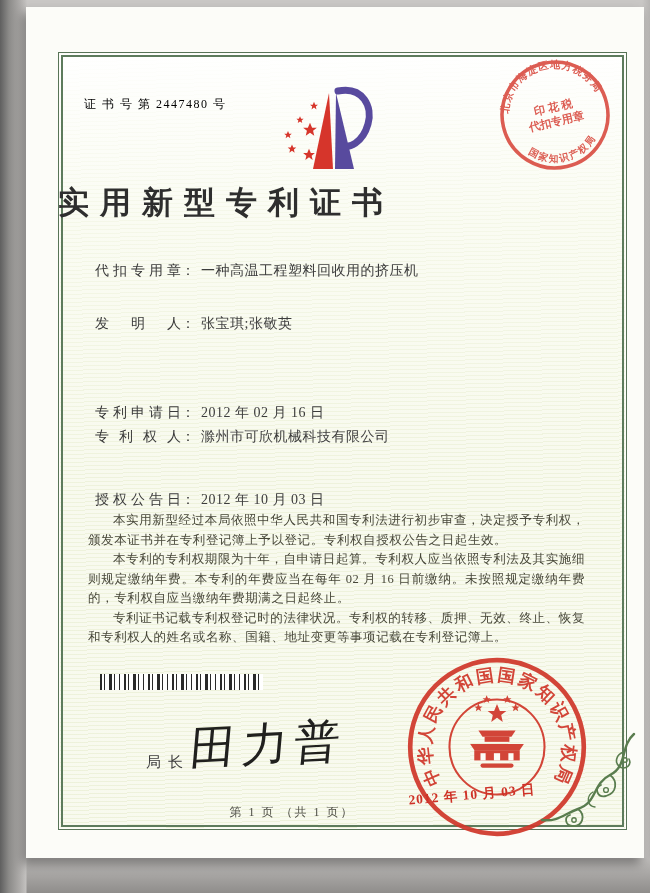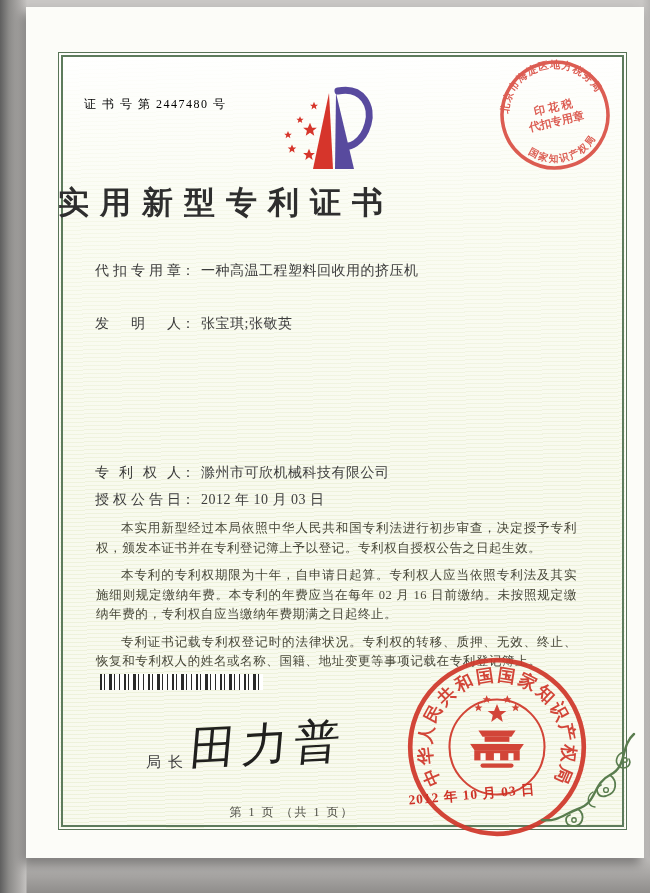--- a/index.html
+++ b/index.html
@@ -28,21 +28,21 @@
   .frame::after{content:"";position:absolute;inset:2px;border:2px solid #5d7b5c;}
   .cert-no{position:absolute;left:84px;top:96px;font-size:12px;letter-spacing:1.5px;color:#000000;}
   .title{position:absolute;left:58px;top:182px;width:567px;text-align:left;
     font-size:31px;font-weight:bold;letter-spacing:11px;color:#2e2e2e;}
   .field-row{position:absolute;left:95px;font-size:14px;color:#383838;white-space:nowrap;}
   .field-label{display:inline-block;width:86px;text-align:justify;text-align-last:justify;color:#3a3a3a;}
   .field-sep{display:inline-block;margin-right:6px;color:#3a3a3a;}
   .field-value{letter-spacing:.5px;color:#3c3c3c;}
   .paras{position:absolute;left:88px;top:511px;width:497px;font-size:12.5px;
     line-height:19.5px;color:#474739;text-align:justify;letter-spacing:.6px;}
-  .paras p{margin:8px;text-indent:2em;}
+  .paras p{margin:0;text-indent:2em;}
   .barcode{position:absolute;left:100px;top:674px;width:163px;height:16px;
     background:repeating-linear-gradient(90deg,
       #2a2a2a 0 2px,#fff 2px 4px,#2a2a2a 4px 5px,#fff 5px 9px,
       #2a2a2a 9px 12px,#fff 12px 14px,#2a2a2a 14px 15px,#fff 15px 19px,
       #2a2a2a 19px 20px,#fff 20px 24px);}
   .signer-title{position:absolute;left:138px;top:753px;font-size:15px;letter-spacing:7px;color:#3c3c3c;margin-left:8px;}
   .signer-name{position:absolute;left:190px;top:714px;font-size:46px;color:#20201e;
     font-family:"DejaVu Serif",serif;transform:rotate(-3deg) skewX(-8deg);letter-spacing:6px;}
   .seal{position:absolute;left:404px;top:654px;width:186px;height:186px;opacity:.93;}
   .seal-date{position:absolute;left:388px;top:786px;width:168px;text-align:center;
@@ -102,21 +102,24 @@
   </svg>
 
   <div class="title">实用新型专利证书</div>
 
   <div class="field-row" style="top:262px">
     <span class="field-label">代扣专用章</span><span class="field-sep">：</span><span class="field-value">一种高温工程塑料回收用的挤压机</span>
   </div>
   <div class="field-row" style="top:315px">
     <span class="field-label">发明人</span><span class="field-sep">：</span><span class="field-value">张宝琪;张敬英</span>
   </div>
-  <div class="field-row" style="top:464px">
+  <div class="field-row" style="top:404px">
+    <span class="field-label">专利申请日</span><span class="field-sep">：</span><span class="field-value">2012 年 02 月 16 日</span>
+  </div>
+  <div class="field-row" style="top:428px">
     <span class="field-label">专利权人</span><span class="field-sep">：</span><span class="field-value">滁州市可欣机械科技有限公司</span>
   </div>
   <div class="field-row" style="top:491px">
     <span class="field-label">授权公告日</span><span class="field-sep">：</span><span class="field-value">2012 年 10 月 03 日</span>
   </div>
 
   <div class="paras">
     <p>本实用新型经过本局依照中华人民共和国专利法进行初步审查，决定授予专利权，颁发本证书并在专利登记簿上予以登记。专利权自授权公告之日起生效。</p>
     <p>本专利的专利权期限为十年，自申请日起算。专利权人应当依照专利法及其实施细则规定缴纳年费。本专利的年费应当在每年 02 月 16 日前缴纳。未按照规定缴纳年费的，专利权自应当缴纳年费期满之日起终止。</p>
     <p>专利证书记载专利权登记时的法律状况。专利权的转移、质押、无效、终止、恢复和专利权人的姓名或名称、国籍、地址变更等事项记载在专利登记簿上。</p>

